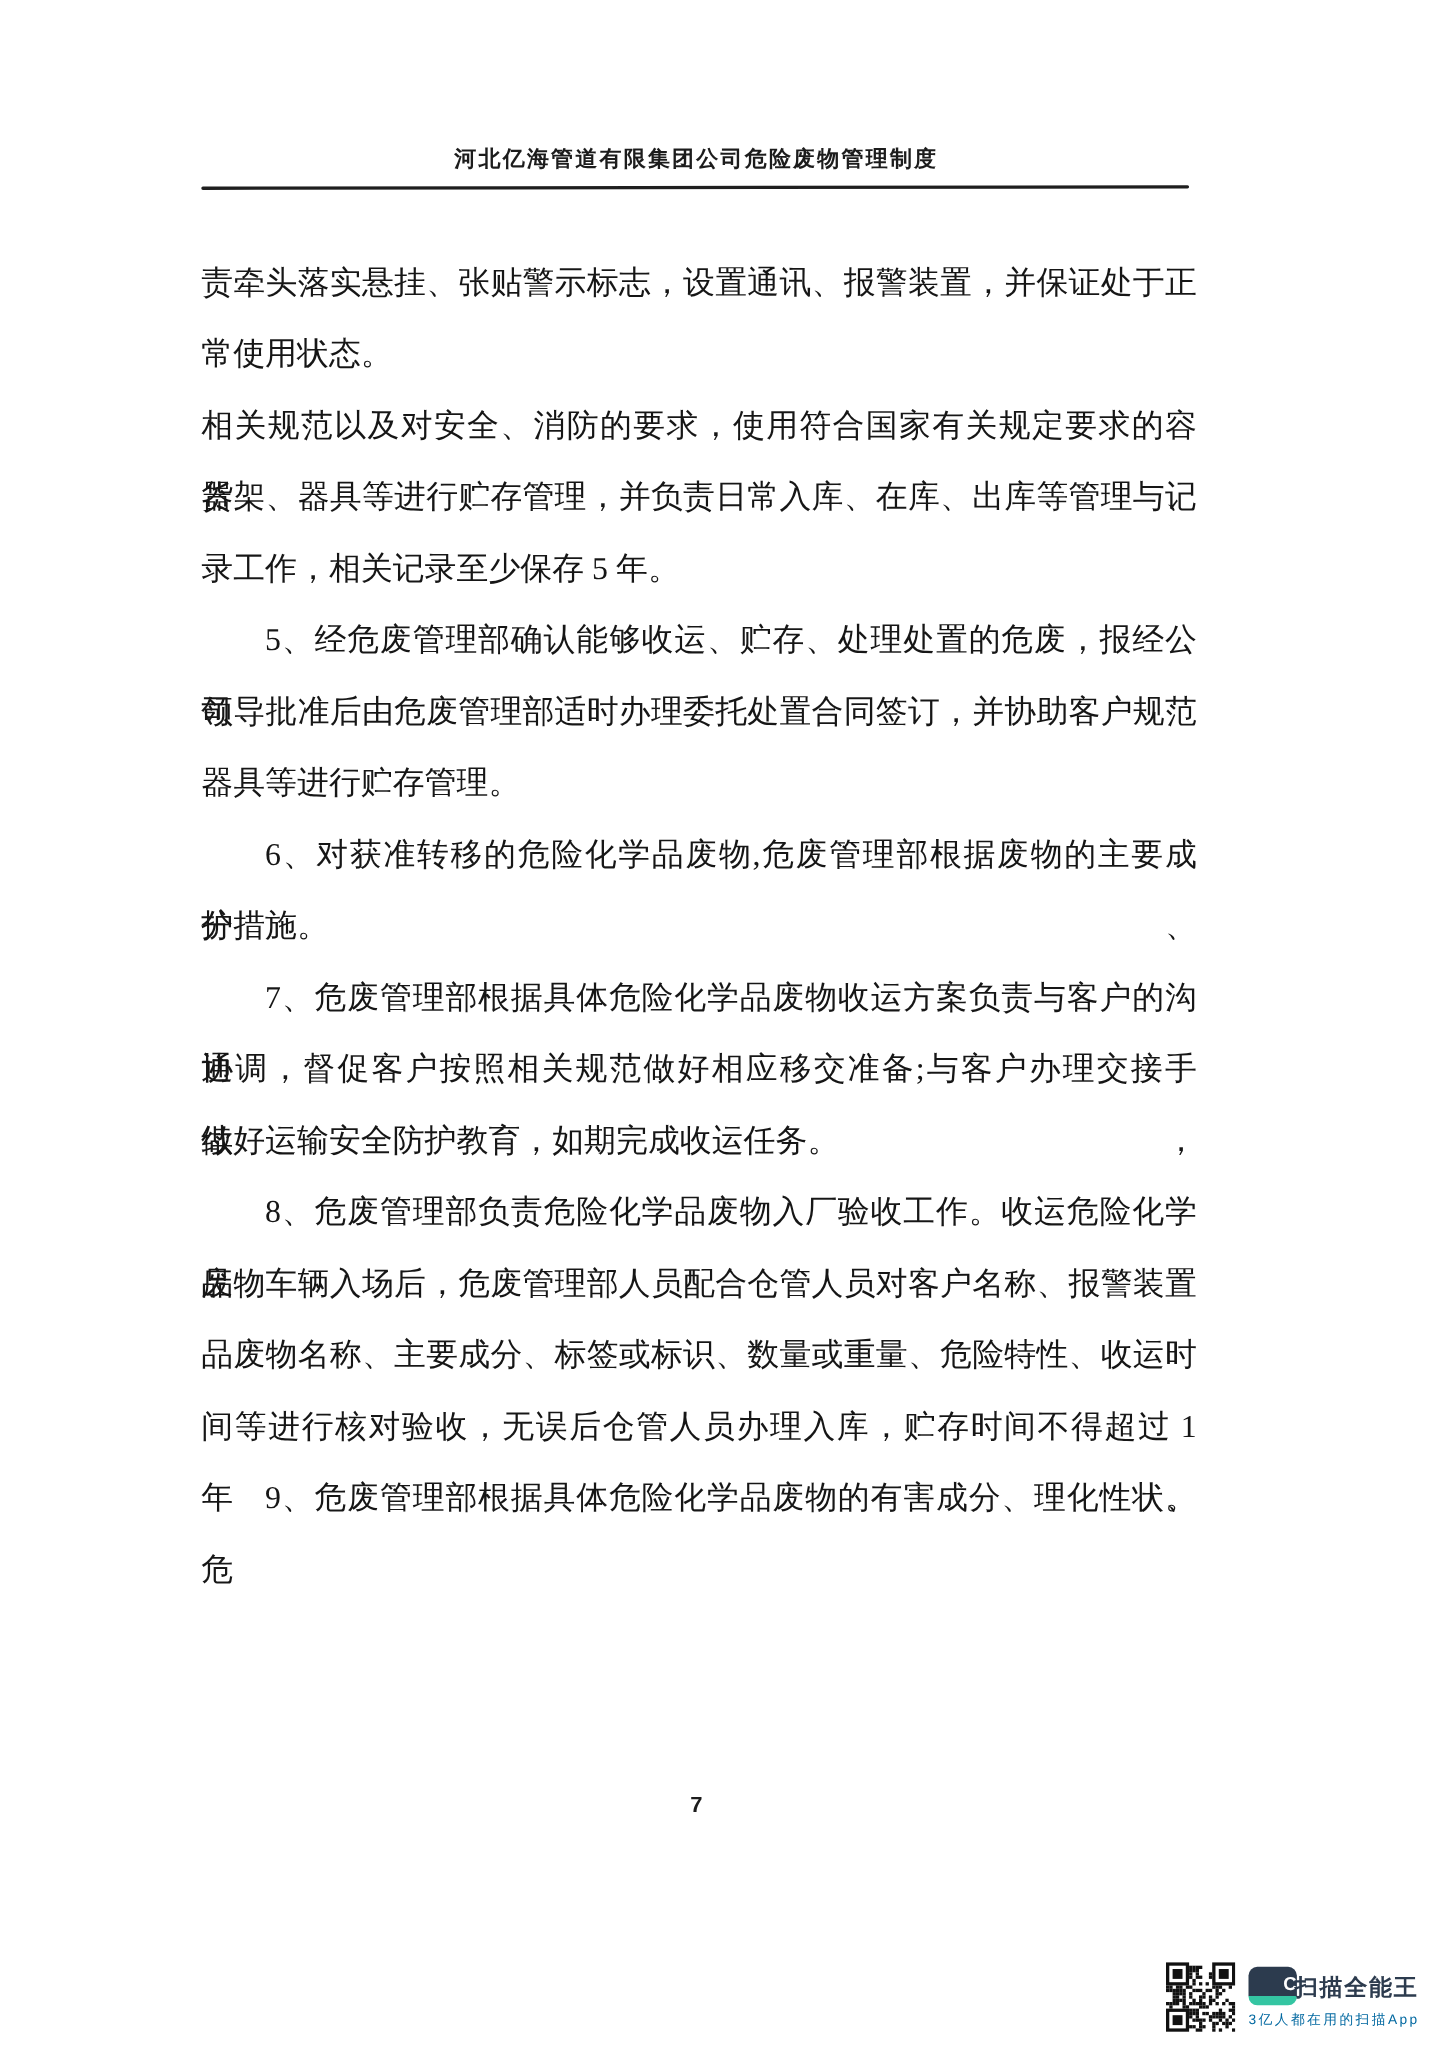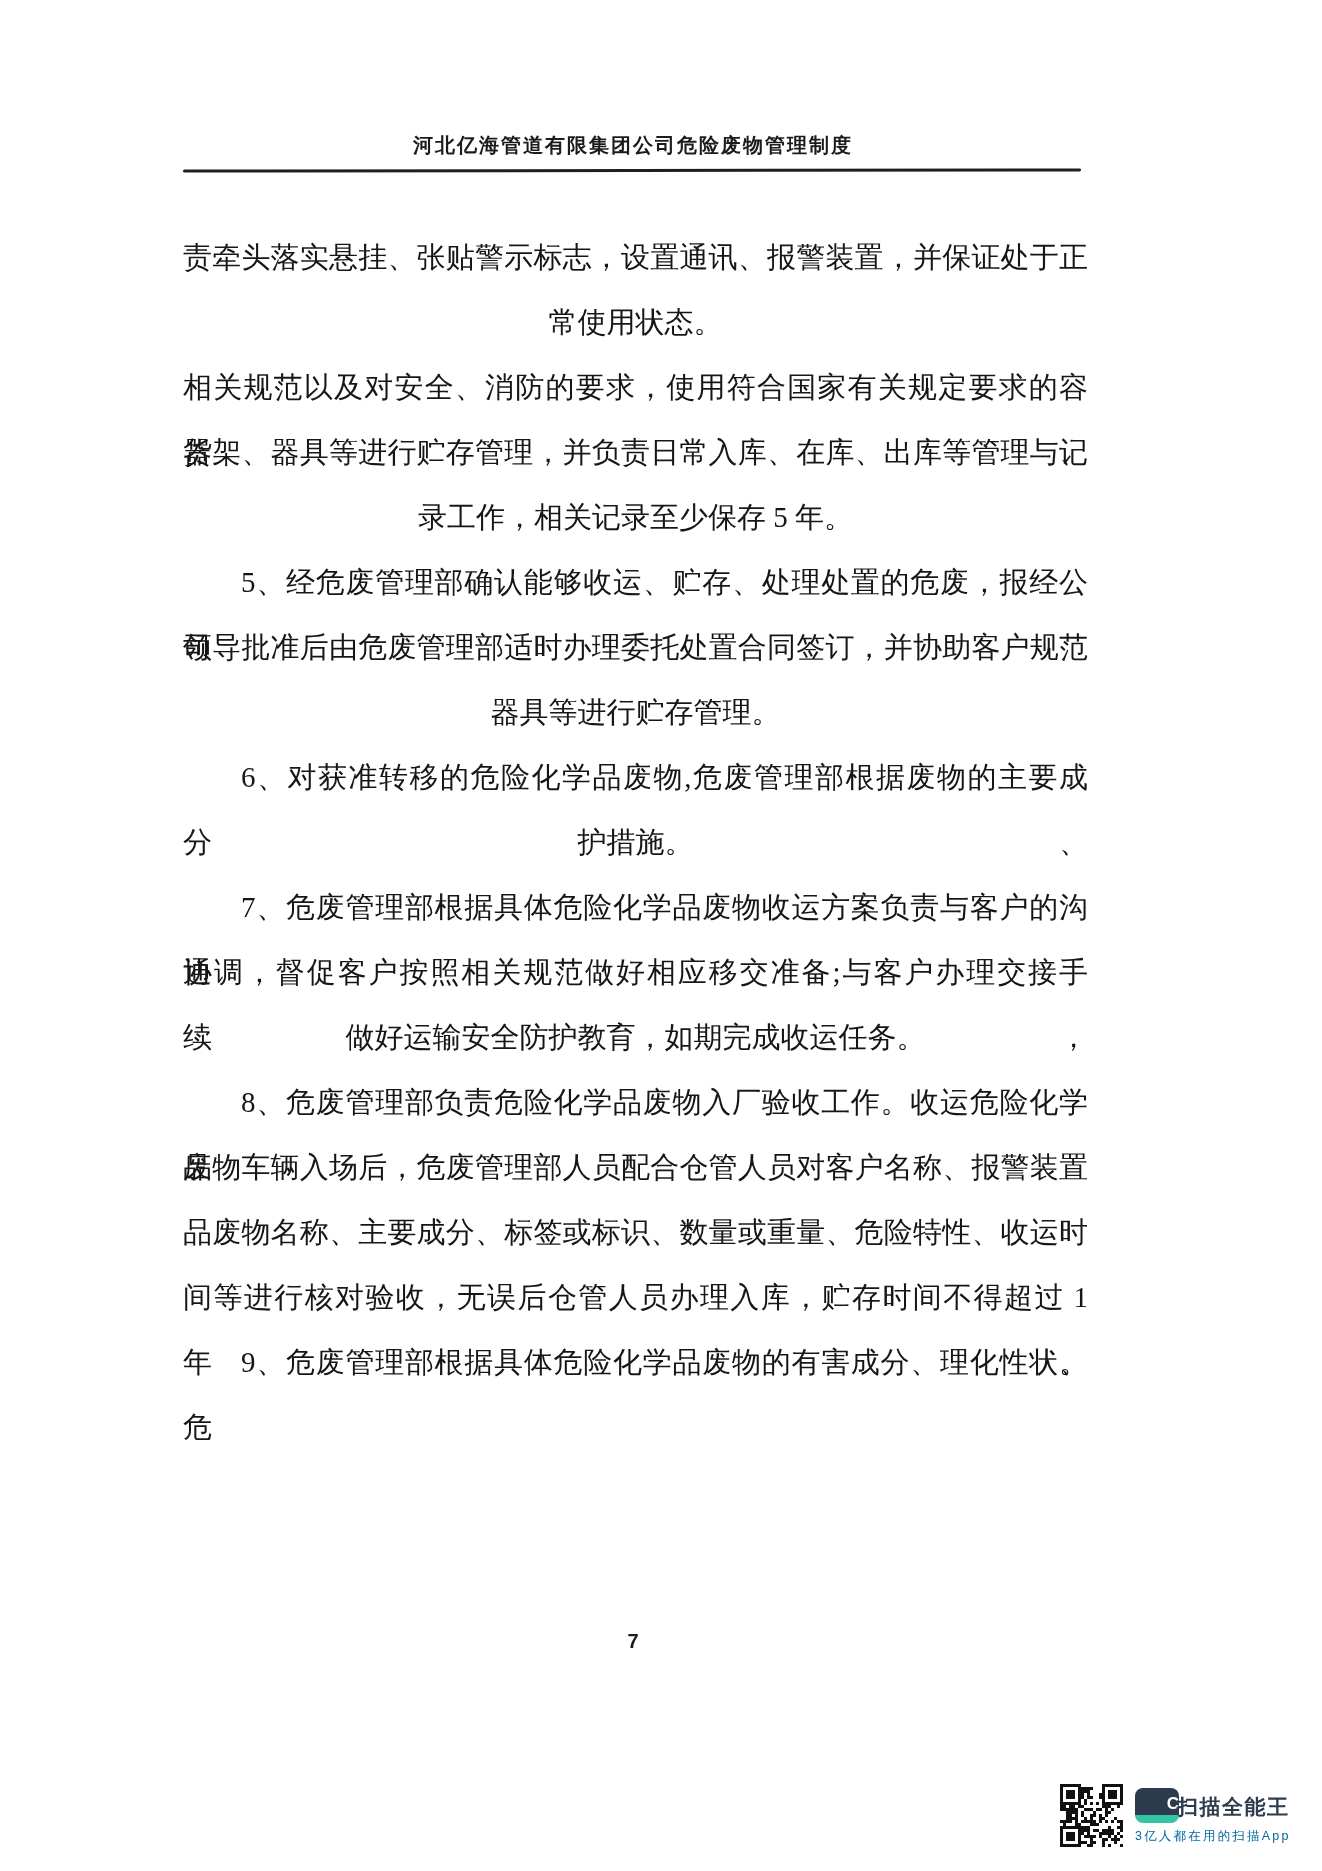--- a/index.html
+++ b/index.html
@@ -48,21 +48,21 @@
     top: 225px;
     left: 183px;
     width: 905px;
   }
   .body-line {
     height: 65px;
     line-height: 65px;
     font-size: 29px;
     color: #161616;
     white-space: nowrap;
-    text-align: center;
+    text-align: left;
   }
   .body-line.fill {
     white-space: normal;
     text-align: justify;
     text-align-last: justify;
   }
   .body-line.indent {
     text-indent: 2em;
   }
 

